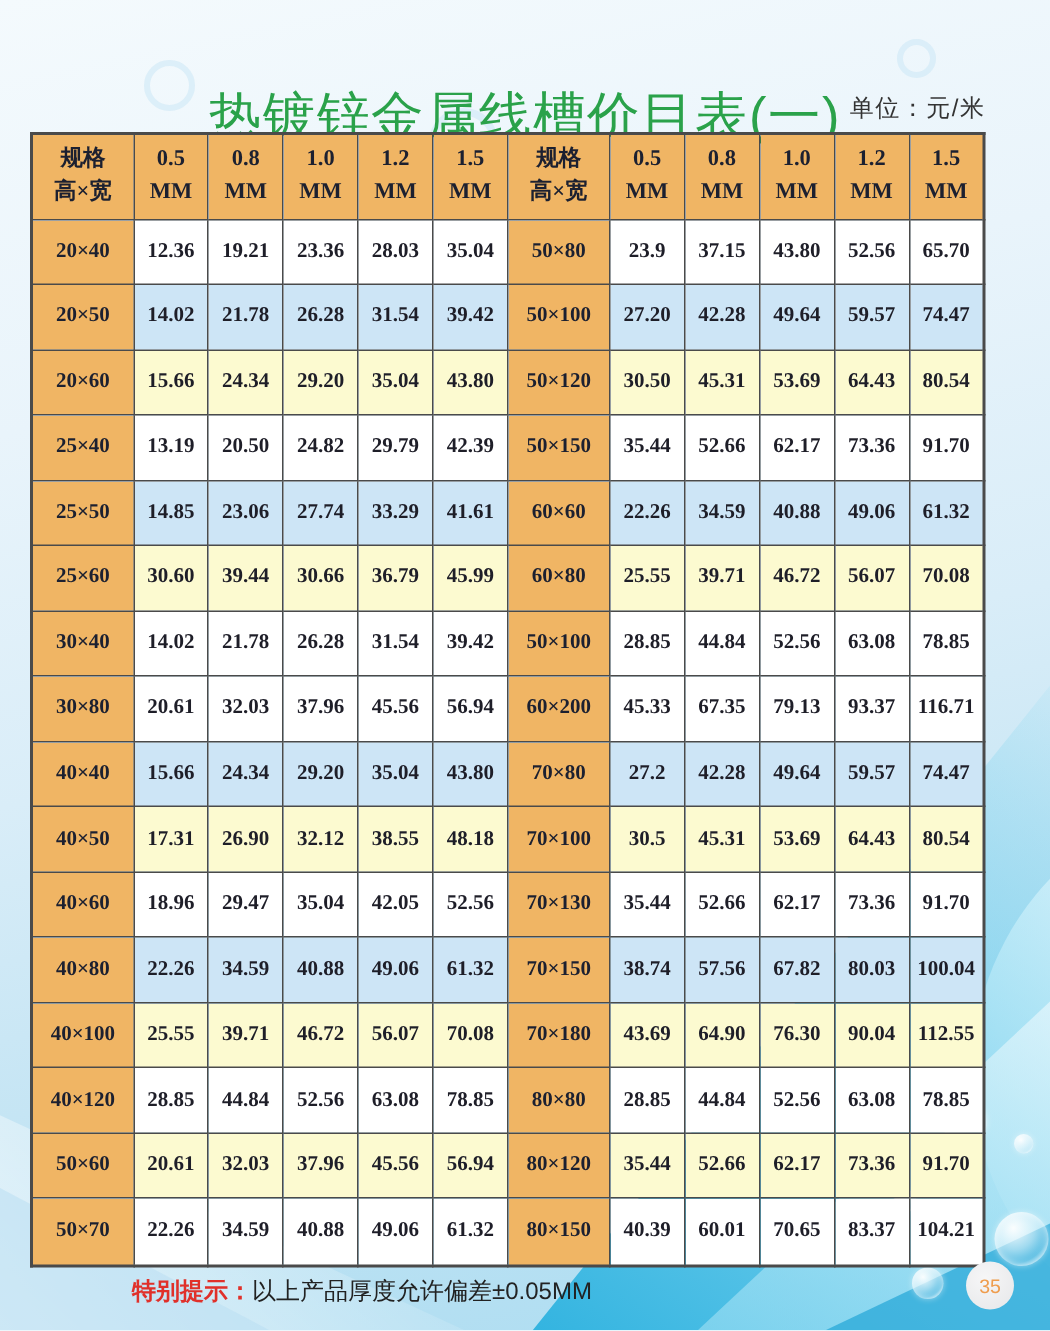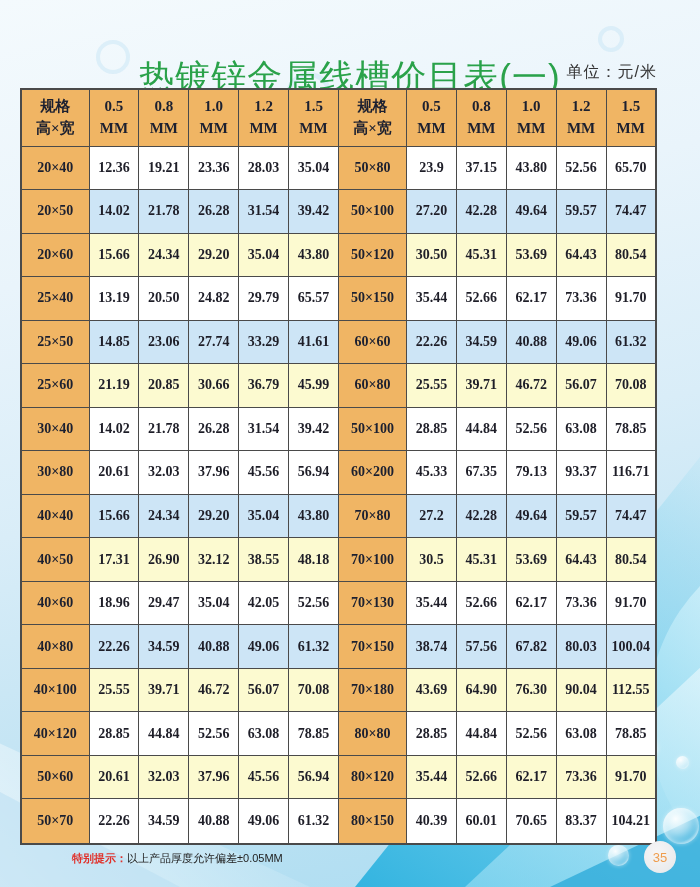--- a/index.html
+++ b/index.html
@@ -74,21 +74,21 @@
   }
   table.price { border:2px solid #4a4a4a; }
   table.price th {
     background:#f0b564; height:57px; font-size:15px; font-weight:bold;
     color:#1c2030; line-height:1.45;
   }
   td.spec { background:#f0b564; font-weight:bold; font-size:14px; color:#1c2030; }
   td.val  { font-size:14px; font-weight:bold; color:#1e1e28; background:#ffffff; }
   tr.row-blue   td.val { background:#cde5f6; }
   tr.row-yellow td.val { background:#fcfad0; }
-  .footer { position:absolute; left:72px; top:851px; font-size:11px; }
+  .footer { position:absolute; left:88px; top:851px; font-size:16px; }
   .notice-label { color:#e0302a; font-weight:bold; }
   .notice-text  { color:#222; }
   .page-badge {
     position:absolute; left:644px; top:841px; width:32px; height:32px; border-radius:50%;
     background:radial-gradient(circle at 40% 35%, #f6f6f7 0%, #e6e7e9 100%);
     color:#ef9d4e; font-size:13px; font-weight:normal;
     display:flex; align-items:center; justify-content:center;
   }
 </style>
 </head>
@@ -223,21 +223,21 @@
           <td class="val">53.69</td>
           <td class="val">64.43</td>
           <td class="val">80.54</td>
         </tr>
         <tr class="row-white">
           <td class="spec">25×40</td>
           <td class="val">13.19</td>
           <td class="val">20.50</td>
           <td class="val">24.82</td>
           <td class="val">29.79</td>
-          <td class="val">65.57</td>
+          <td class="val">42.39</td>
           <td class="spec">50×150</td>
           <td class="val">35.44</td>
           <td class="val">52.66</td>
           <td class="val">62.17</td>
           <td class="val">73.36</td>
           <td class="val">91.70</td>
         </tr>
         <tr class="row-blue">
           <td class="spec">25×50</td>
           <td class="val">14.85</td>
@@ -247,22 +247,22 @@
           <td class="val">41.61</td>
           <td class="spec">60×60</td>
           <td class="val">22.26</td>
           <td class="val">34.59</td>
           <td class="val">40.88</td>
           <td class="val">49.06</td>
           <td class="val">61.32</td>
         </tr>
         <tr class="row-yellow">
           <td class="spec">25×60</td>
-          <td class="val">21.19</td>
-          <td class="val">20.85</td>
+          <td class="val">30.60</td>
+          <td class="val">39.44</td>
           <td class="val">30.66</td>
           <td class="val">36.79</td>
           <td class="val">45.99</td>
           <td class="spec">60×80</td>
           <td class="val">25.55</td>
           <td class="val">39.71</td>
           <td class="val">46.72</td>
           <td class="val">56.07</td>
           <td class="val">70.08</td>
         </tr>

